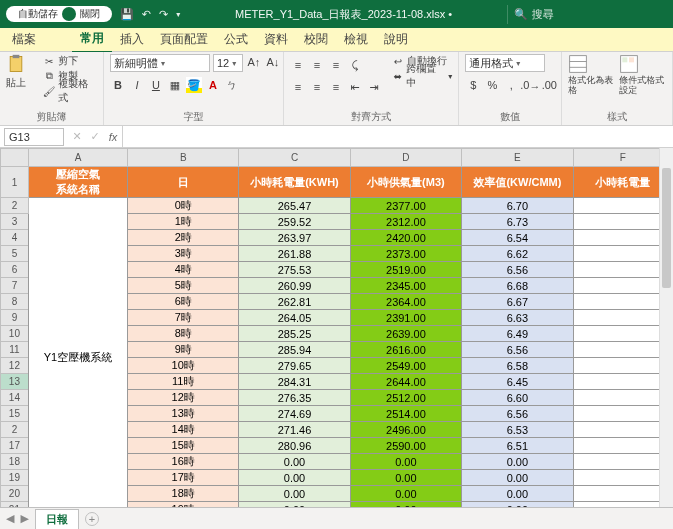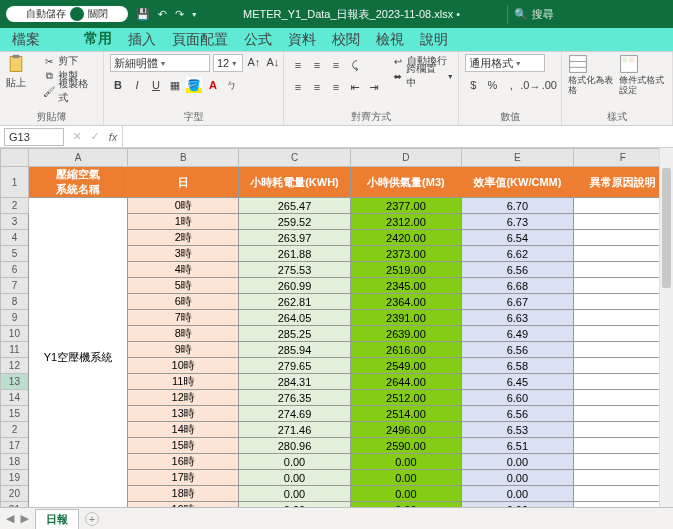--- a/index.html
+++ b/index.html
@@ -1,28 +1,28 @@
 <!DOCTYPE html>
 <html><head>
 <meta charset="utf-8">
 <style>
 * { margin: 0; padding: 0; box-sizing: border-box; font-family: "Microsoft JhengHei", "Segoe UI", sans-serif; }
 body { background: #fff; font-size: 11px; color: #333; width: 673px; height: 529px; overflow: hidden; display: flex; flex-direction: column; }
 
 
 .titlebar { background: #0f6e3e; color: #fff; display: flex; align-items: center; height: 28px; padding: 0 6px; font-size: 11px; }
-.titlebar .autosave { background: #fff; color: #333; border-radius: 10px; padding: 1px 20px; display: flex; align-items: center; gap: 4px; font-size: 10px; }
+.titlebar .autosave { background: #fff; color: #333; border-radius: 10px; padding: 1px 12px; display: flex; align-items: center; gap: 4px; font-size: 10px; }
 .titlebar .autosave .knob { width: 14px; height: 14px; border-radius: 50%; background: #0f6e3e; display: inline-block; }
 .titlebar .qat { display: flex; gap: 8px; margin-left: 8px; align-items: center; }
 .titlebar .qat span { opacity: .9; }
 .titlebar .filename { flex: 1; text-align: center; opacity: .95; }
 .titlebar .search { display: flex; align-items: center; gap: 4px; padding: 2px 6px; border-left: 1px solid rgba(255,255,255,.2); width: 160px; }
 
 
-.tabs { background: #5eead4; display: flex; align-items: center; height: 24px; padding: 0 4px; border-bottom: 1px solid #d0d0d0; font-size: 14px; }
+.tabs { background: #fef9c3; display: flex; align-items: center; height: 24px; padding: 0 4px; border-bottom: 1px solid #d0d0d0; font-size: 12px; }
 .tabs .tab { padding: 4px 8px; color: #444; cursor: pointer; }
 .tabs .tab.active { color: #0f6e3e; border-bottom: 2px solid #0f6e3e; font-weight: 600; margin-left: 28px; }
 
 
 .ribbon { background: #f3f2f1; display: flex; height: 74px; border-bottom: 1px solid #d0d0d0; }
 .group { border-right: 1px solid #dcdcdc; padding: 2px 6px 1px 6px; display: flex; flex-direction: column; justify-content: space-between; }
 .group-label { text-align: center; font-size: 10px; color: #666; margin-top: 1px; }
 .group-body { display: flex; gap: 4px; align-items: flex-start; flex: 1; }
 
 .btn-lg { display: flex; flex-direction: column; justify-content: center; width: 34px; font-size: 10px; color: #444; gap: 2px; }
@@ -273,21 +273,21 @@
           <th class="colhdr">E</th>
           <th class="colhdr">F</th>
         </tr>
         <tr>
           <td class="rowhdr">1</td>
           <td class="cell hdr-orange" style="height:30px">壓縮空氣<br>系統名稱</td>
           <td class="cell hdr-orange" style="height:30px">日</td>
           <td class="cell hdr-orange" style="height:30px">小時耗電量(KWH)</td>
           <td class="cell hdr-orange" style="height:30px">小時供氣量(M3)</td>
           <td class="cell hdr-orange" style="height:30px">效率值(KW/CMM)</td>
-          <td class="cell hdr-orange" style="height:30px">異常原因說明</td>
+          <td class="cell hdr-orange" style="height:30px">小時耗電量</td>
         </tr>
         <tr>
           <td class="rowhdr">2</td>
           <td class="cell col-a" rowspan="20">Y1空壓機系統</td>
           <td class="cell col-b">0時</td>
           <td class="cell col-c">265.47</td>
           <td class="cell col-d">2377.00</td>
           <td class="cell col-e">6.70</td>
           <td class="cell col-f"></td>
         </tr>

